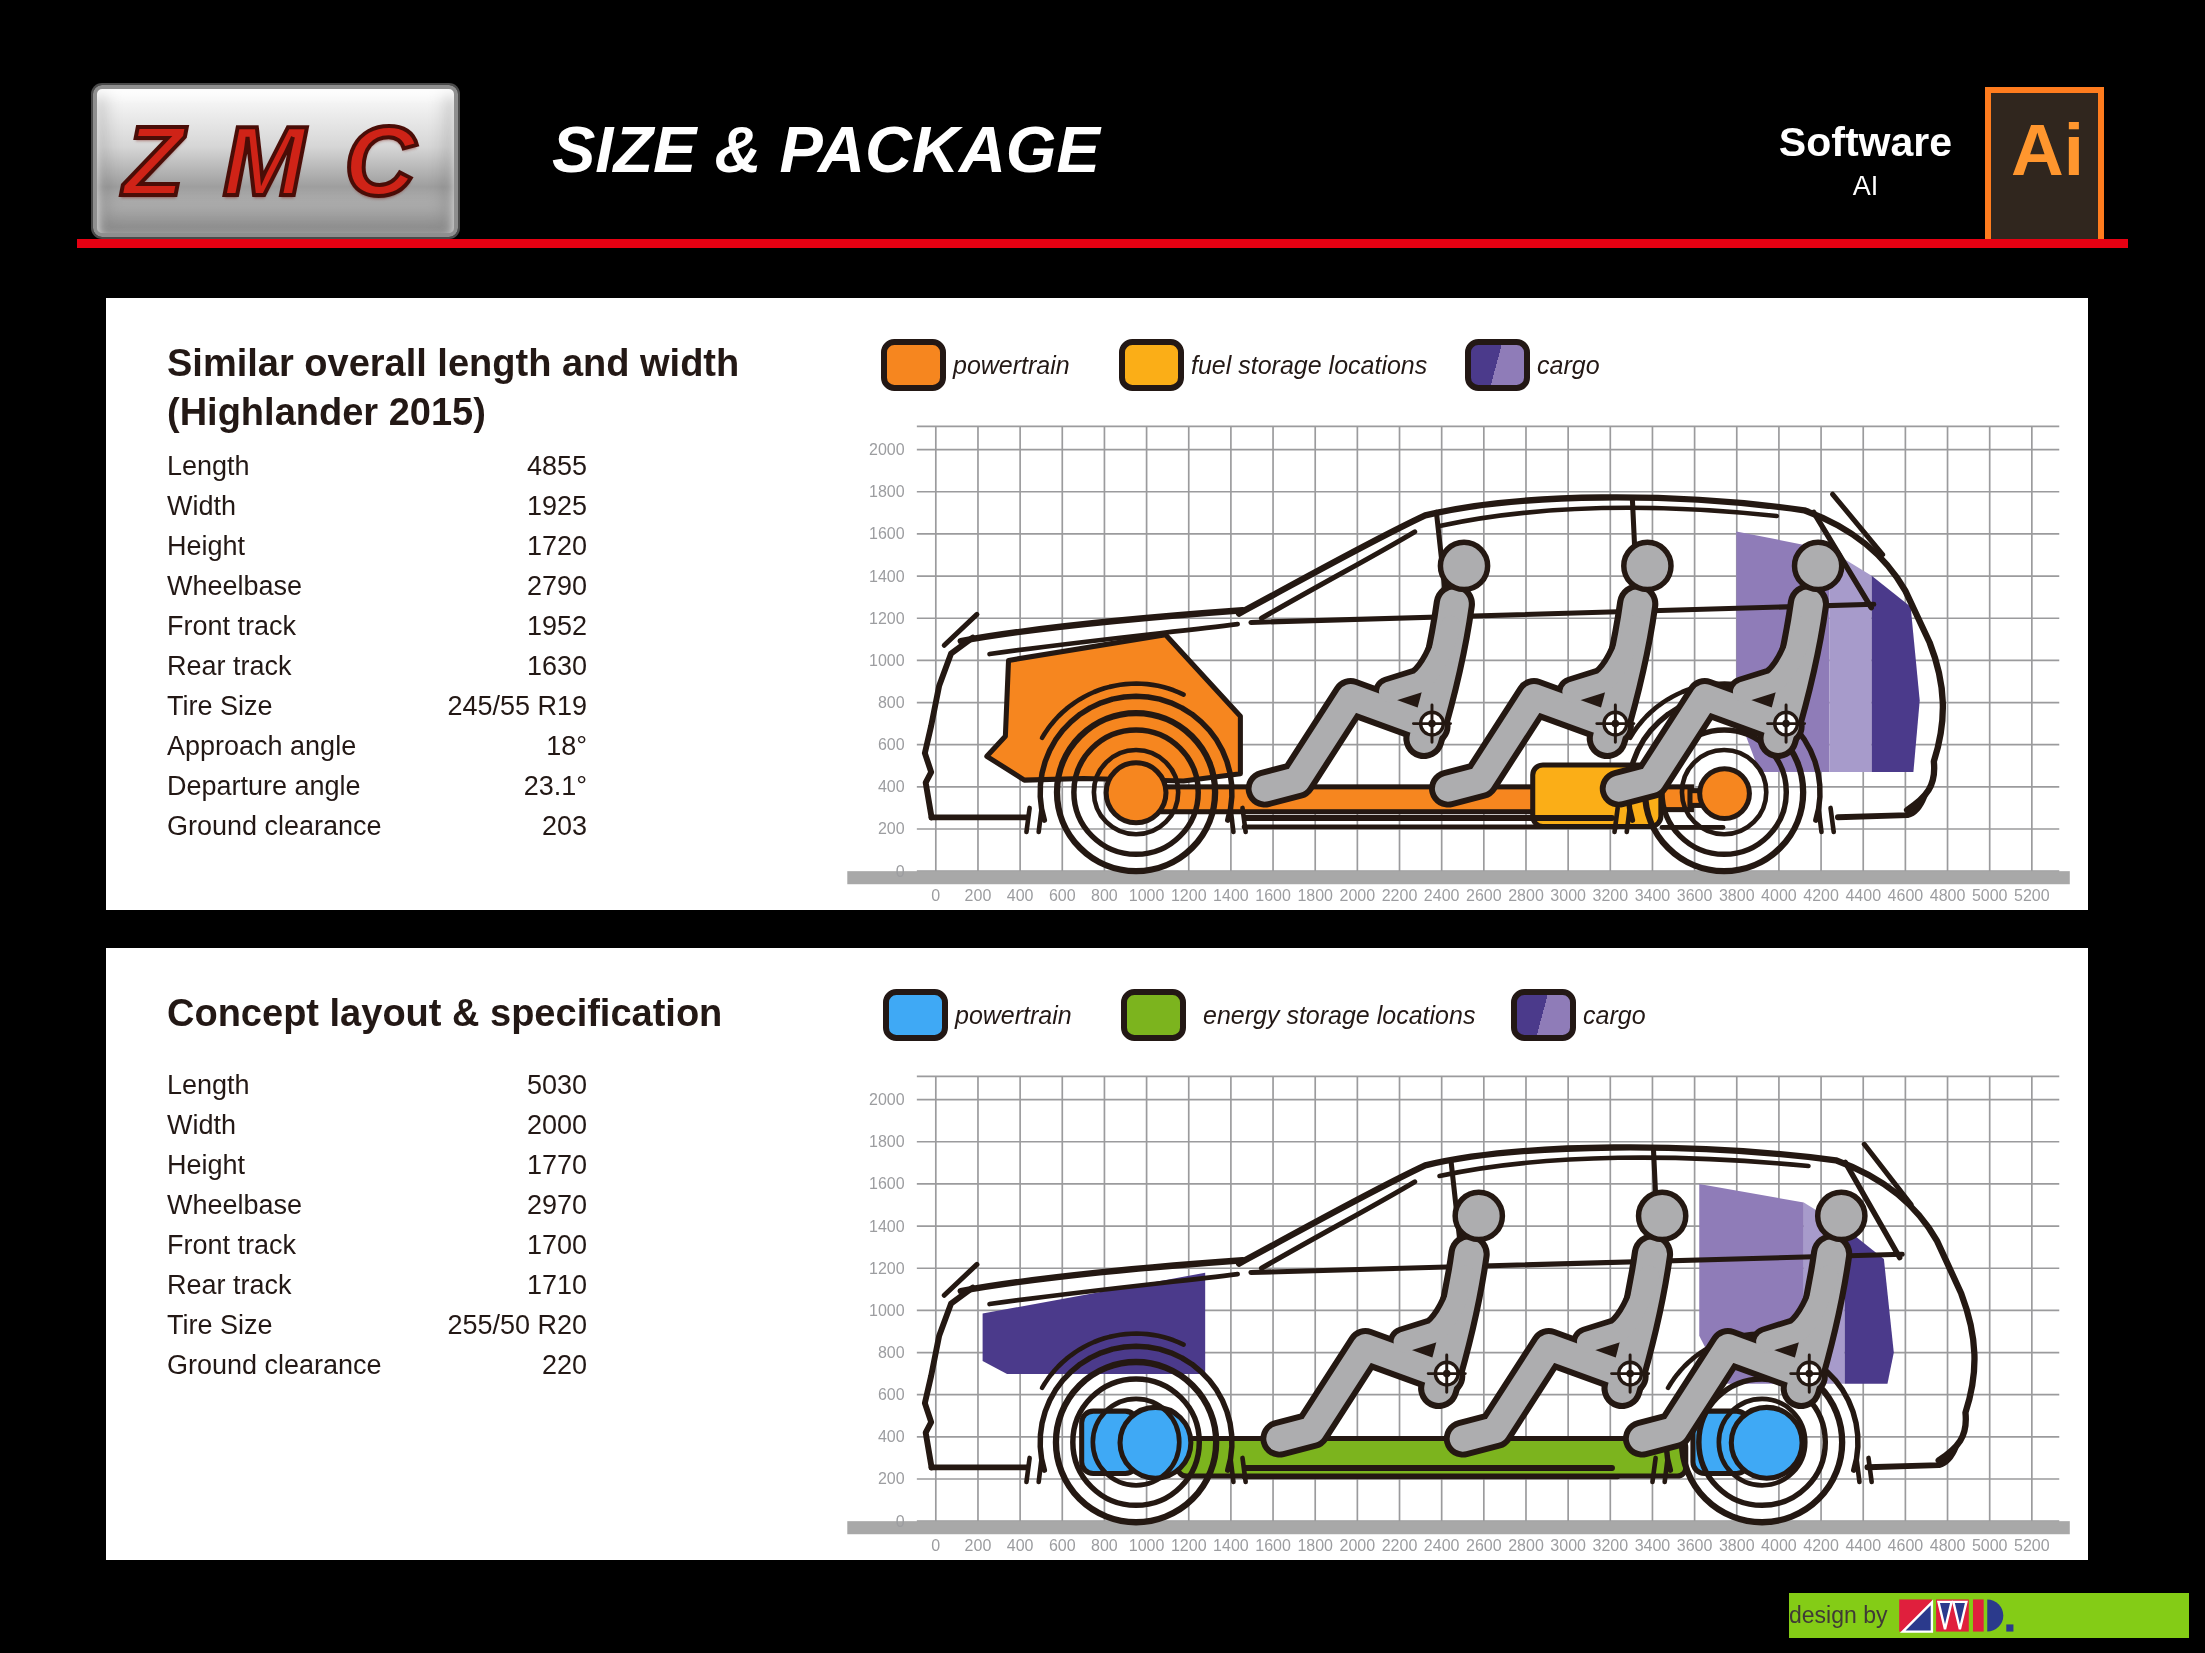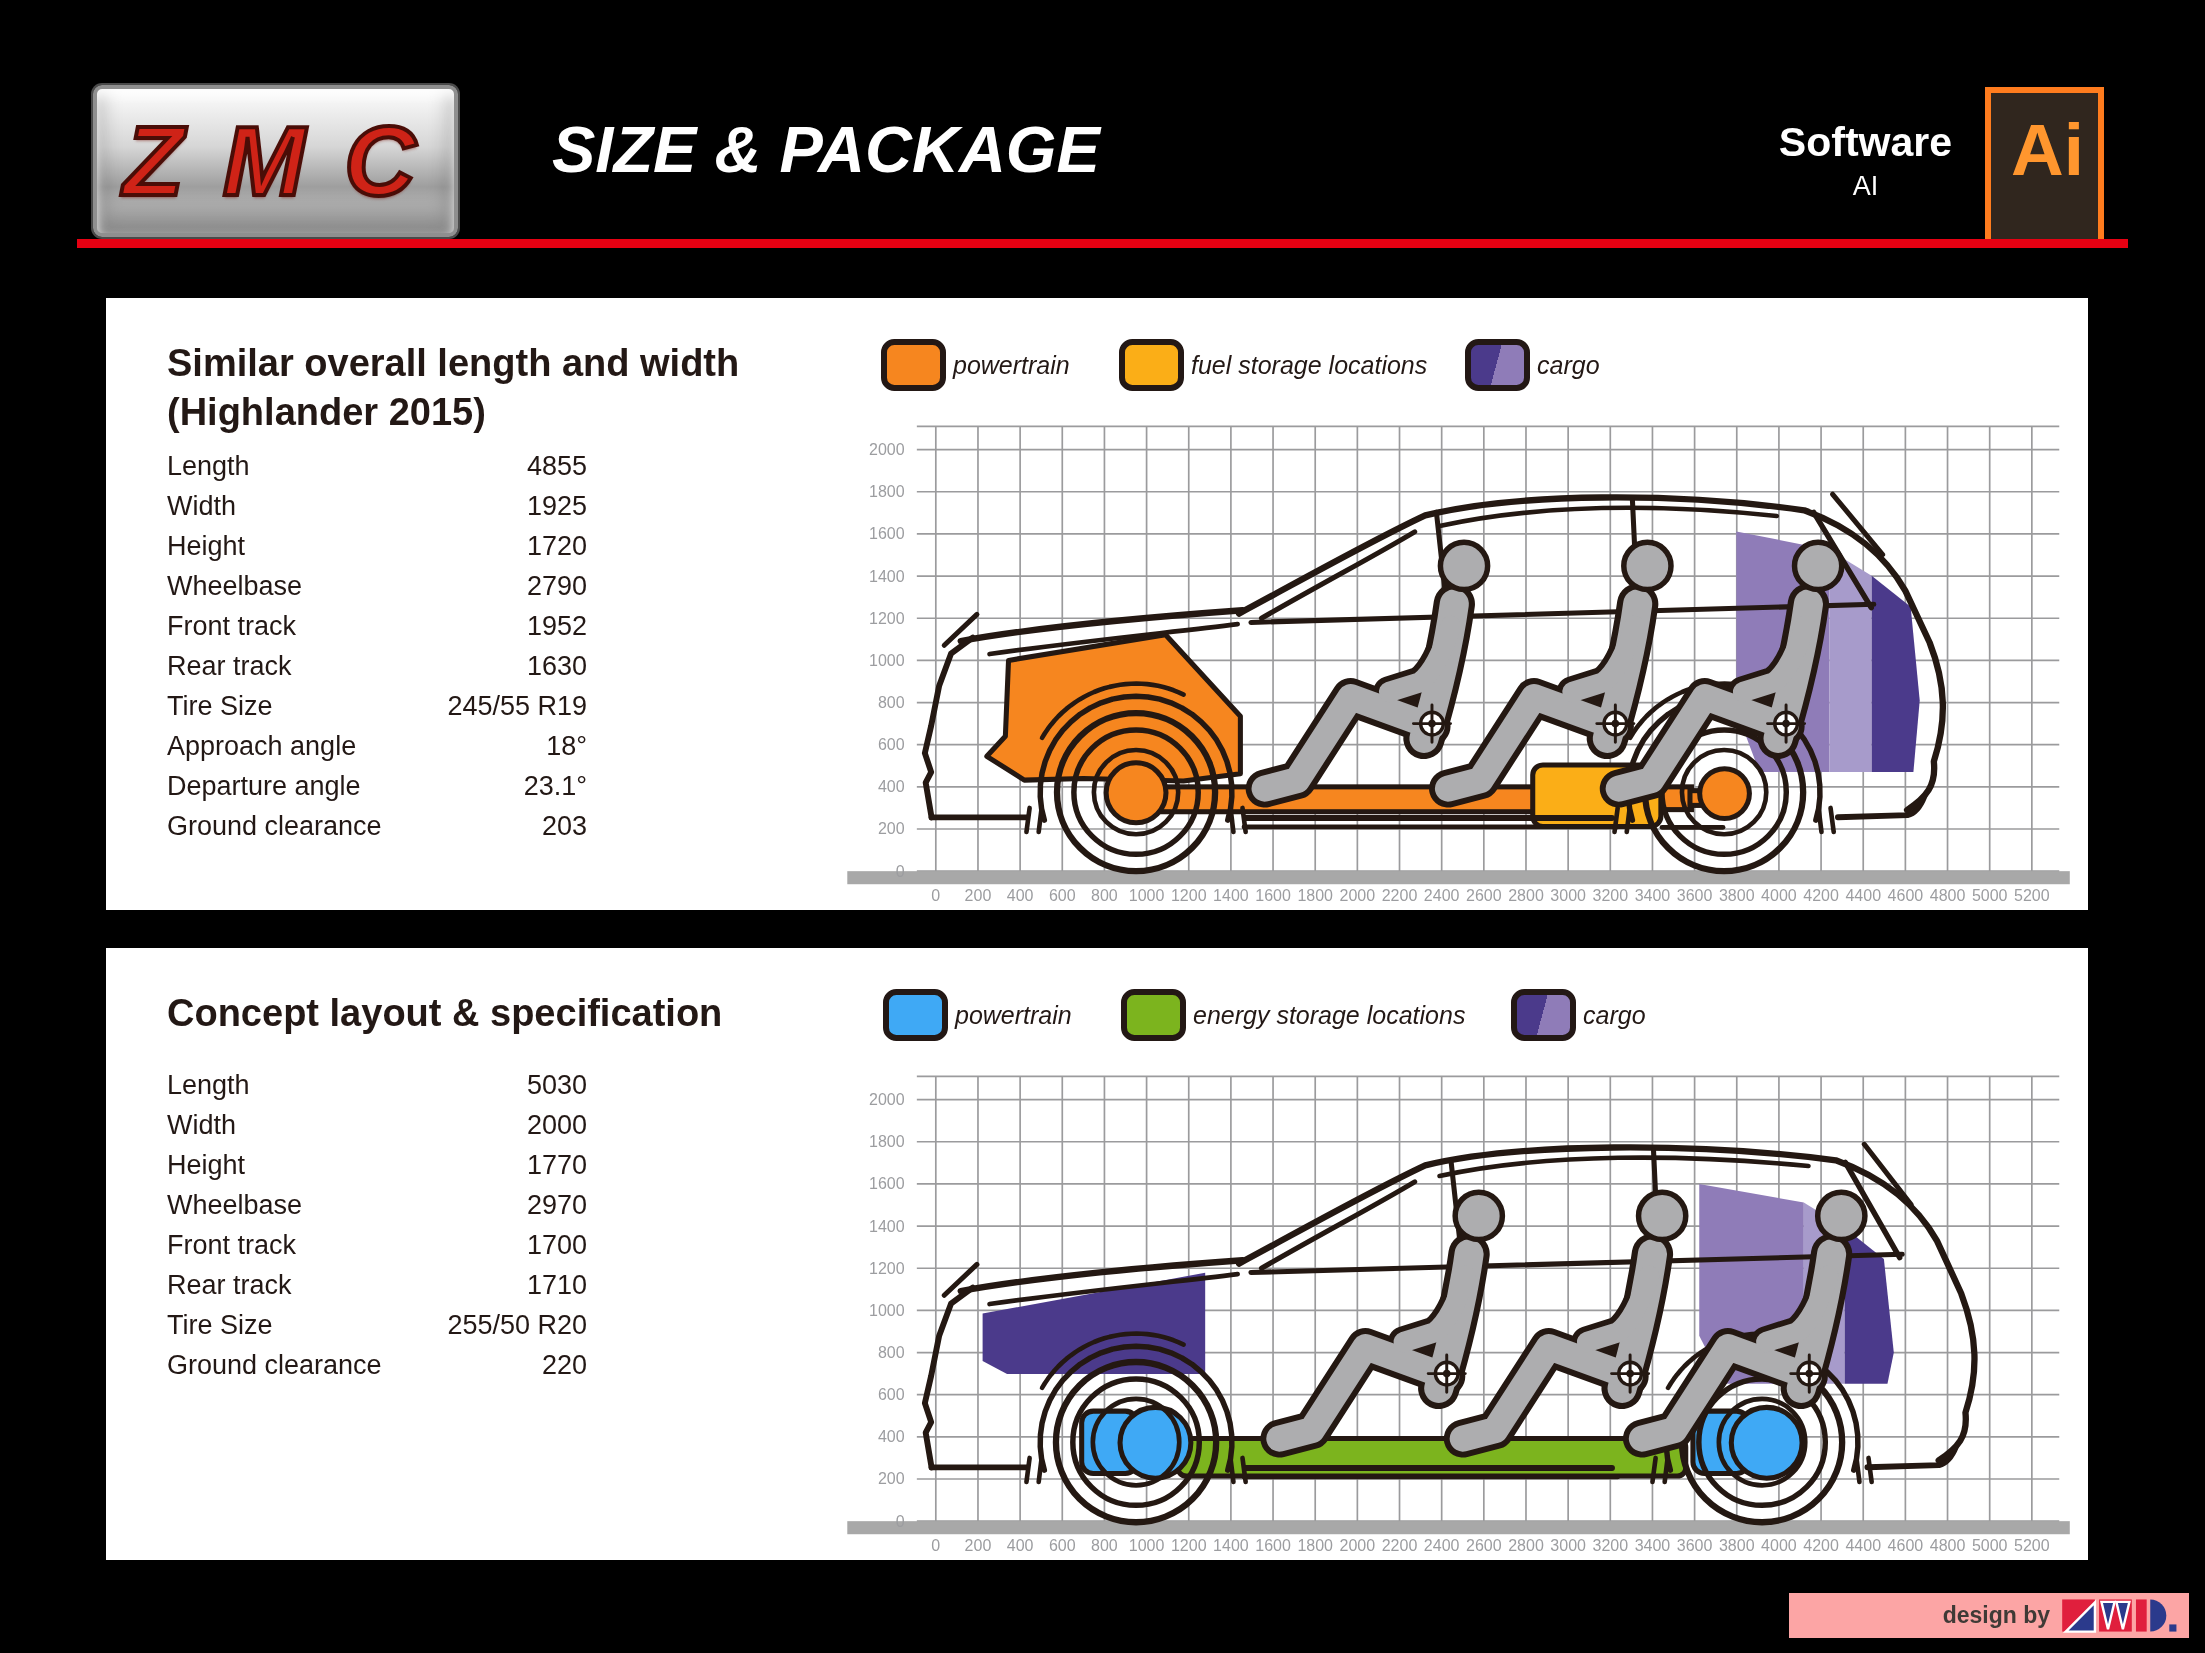--- a/index.html
+++ b/index.html
@@ -43,22 +43,22 @@
   .legend{position:absolute;top:39px;left:0;width:100%;height:61px}
   .legend-item{position:absolute;top:0;display:flex;align-items:center;height:56px}
   .legend-swatch{width:65px;height:52px;box-sizing:border-box;border:6.7px solid #231815;border-radius:13.3px;flex:none}
   .legend-label{font-style:italic;font-size:25px;color:#231815;margin-left:7px;white-space:nowrap}
   .specs{position:absolute;left:61px;width:420px}
   .spec-row{display:flex;justify-content:space-between;align-items:center;height:40px;font-size:27px;color:#231815}
   .diagram{position:absolute;left:720px;top:120px;width:1244px;height:489px}
   .diagram text{font-family:"Liberation Sans",sans-serif}
   
   .footer-credit{
-    position:absolute;left:1789px;top:1593px;width:400px;height:45px;background:#fca5a5;
-    display:flex;align-items:center;justify-content:flex-end;padding-right:9.3px;box-sizing:border-box;font-weight:bold;
+    position:absolute;left:1789px;top:1593px;width:400px;height:45px;background:#84cc16;
+    display:flex;align-items:center;justify-content:flex-start;padding-right:9.3px;box-sizing:border-box;
   }
   .design-by{font-size:23px;color:#3F3A36;margin-right:10.7px;white-space:nowrap}
 </style>
 </head>
 <body style="background: rgb(0, 0, 0);">
 
 <header>
   <div class="zmc-logo">
     <span class="zmc-letters">ZMC</span>
   </div>
@@ -308,21 +308,21 @@
 <section class="panel" id="panel-1">
   <div class="panel-title">
     <div>Concept layout &amp; specification</div>
 
   </div>
   <div class="legend">
       <div class="legend-item" style="left: 777px;">
         <span class="legend-swatch" style="background: rgb(63, 169, 245);"></span>
         <span class="legend-label">powertrain</span>
       </div>
-      <div class="legend-item" style="left: 1015px;">
+      <div class="legend-item" style="left: 1015px; gap: 10px;">
         <span class="legend-swatch" style="background: rgb(124, 180, 30);"></span>
         <span class="legend-label">energy storage locations</span>
       </div>
       <div class="legend-item" style="left: 1405px;">
         <span class="legend-swatch" style="background: linear-gradient(105deg, rgb(75, 58, 139) 0px, rgb(75, 58, 139) 48%, rgb(143, 124, 184) 48%, rgb(143, 124, 184) 100%);"></span>
         <span class="legend-label">cargo</span>
       </div>
     </div>
   <div class="specs" style="top: 117px;">
       <div class="spec-row">

